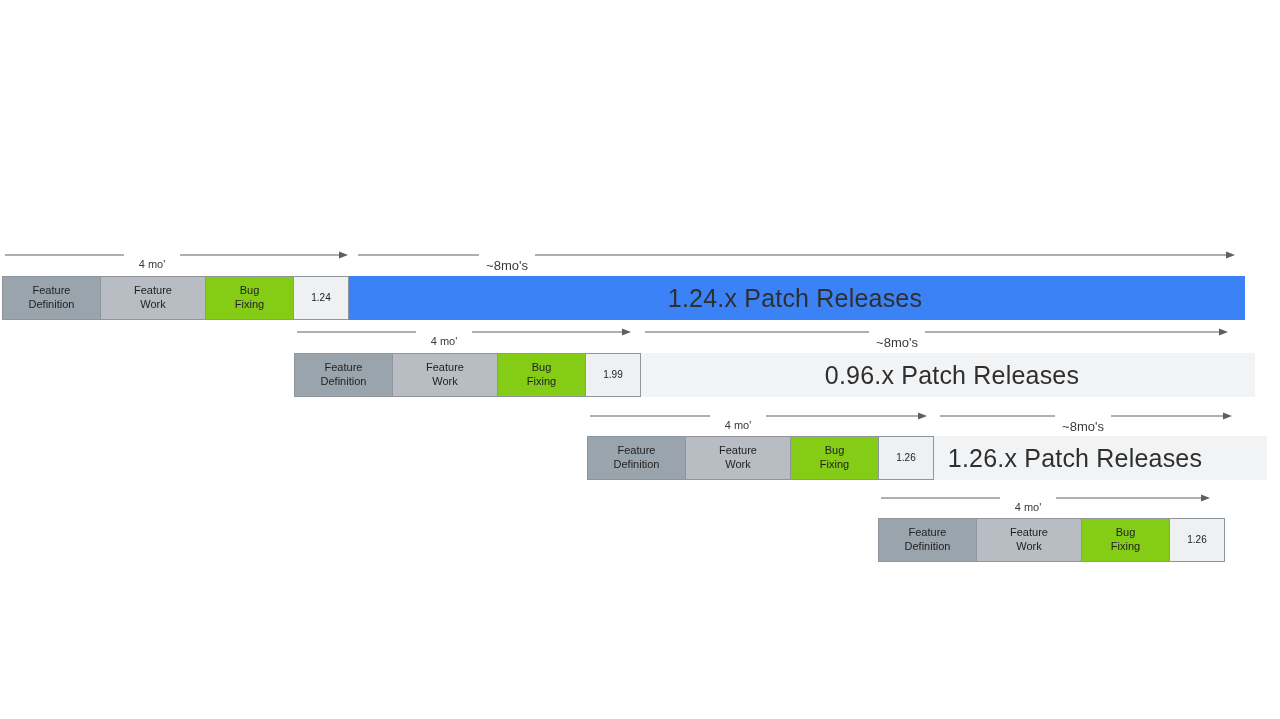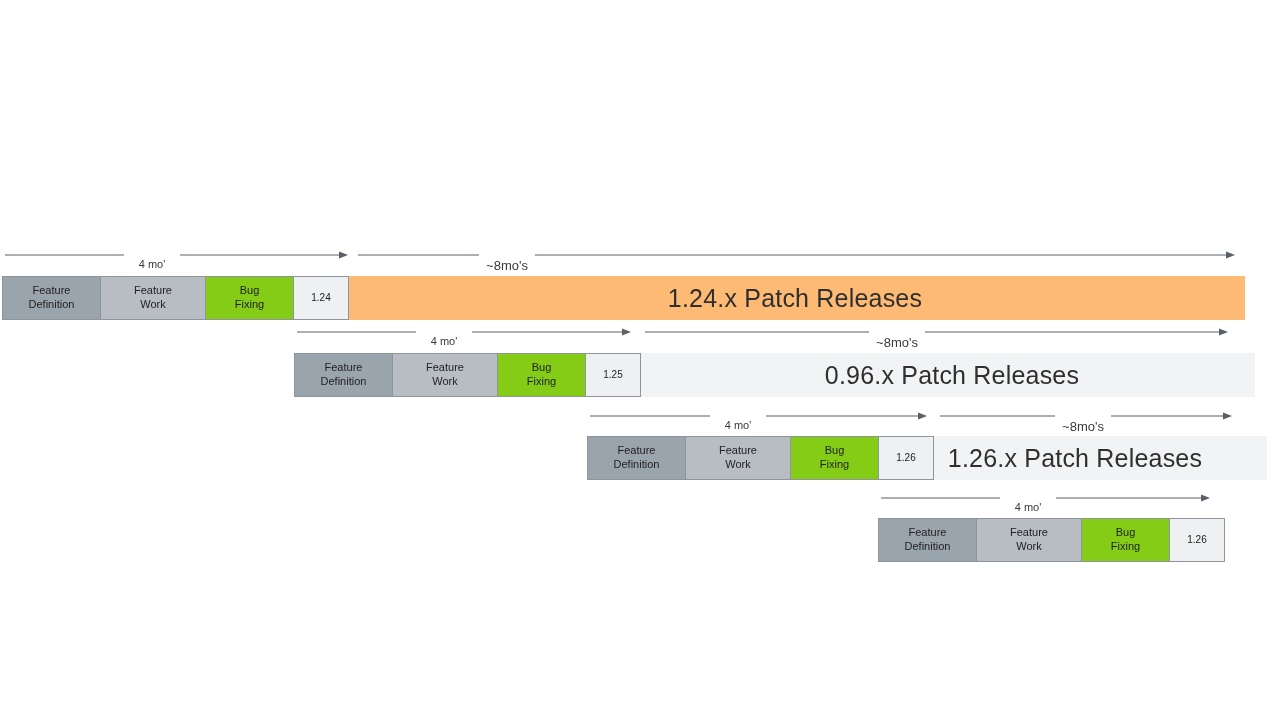--- a/index.html
+++ b/index.html
@@ -82,21 +82,21 @@
     transform: translateX(-50%);
     background: #ffffff;
     padding: 0 3px;
   }
   .measure-label.small { font-size: 13px; }
 </style>
 </head>
 <body>
 
 <div id="diagram">
-    <div class="patch-band" style="left: 2px; top: 276px; width: 1243px; height: 44px; background: #fdba74; text-decoration: underline;">
+    <div class="patch-band" style="left: 2px; top: 276px; width: 1243px; height: 44px; background: #3b82f6; text-decoration: underline;">
       <div class="patch-band-label" style="position: absolute; left: 793px; transform: translateX(-50%);">1.24.x Patch Releases</div>
     </div>
     <div class="phase-strip" style="left: 2px; top: 276px; width: 350px; height: 44px;">
       <div class="phase phase-def" style="width: 99px;">
         <span class="phase-line2">Feature</span>
         <span class="phase-line2">Definition</span>
       </div>
       <div class="phase phase-work" style="width: 106px;">
         <span class="phase-line2">Feature</span>
         <span class="phase-line2">Work</span>
@@ -151,21 +151,21 @@
       </div>
       <div class="phase phase-work" style="width: 106px;">
         <span class="phase-line2">Feature</span>
         <span class="phase-line2">Work</span>
       </div>
       <div class="phase phase-bug" style="width: 89px;">
         <span class="phase-line2">Bug</span>
         <span class="phase-line2">Fixing</span>
       </div>
       <div class="phase phase-ver" style="width: 56px;">
-        <span>1.25</span>
+        <span>1.99</span>
       </div>
     </div>
     <div class="measure" style="left: 297px; top: 327px; width: 334px;">
       <div style="position: relative; height: 10px;">
         <div style="position: absolute; left: 0px; top: 0px;">
           <svg width="119" height="10">
             <line x1="0" y1="5" x2="119" y2="5" stroke="#5a6068" stroke-width="1.2"></line>
           </svg>
         </div>
         <div style="position: absolute; left: 175px; top: 0px;">

